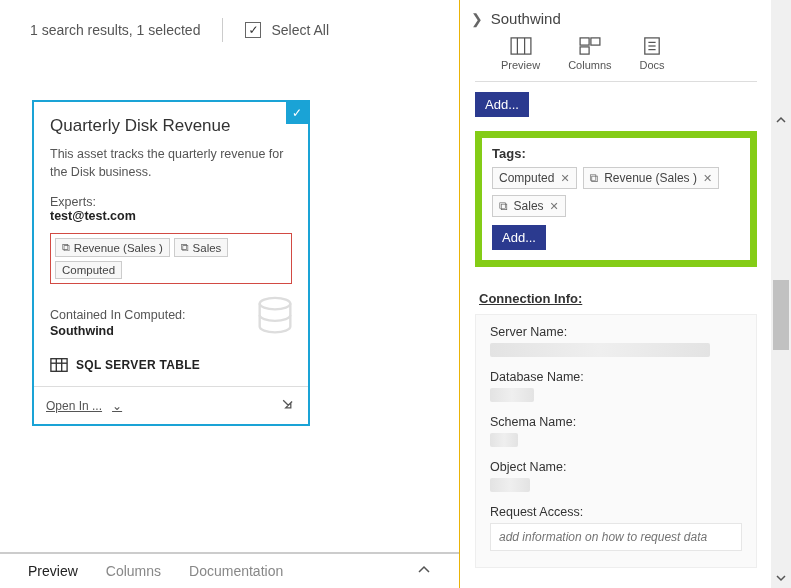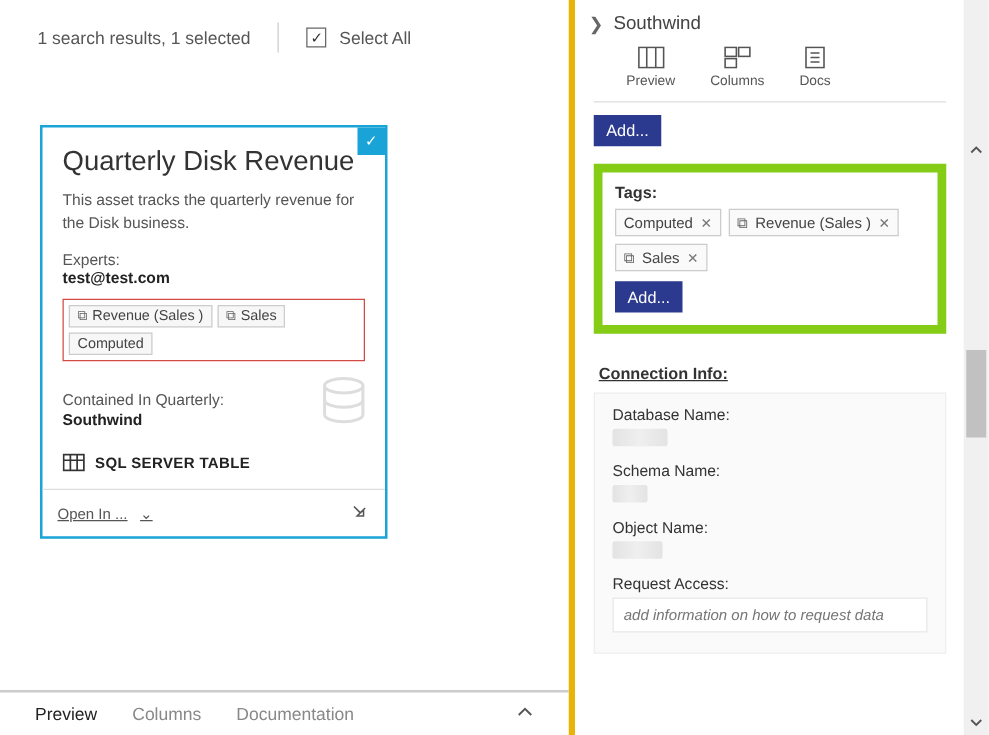--- a/index.html
+++ b/index.html
@@ -12,21 +12,21 @@
     width: 791px;
     height: 588px;
     overflow: hidden;
     position: relative;
   }
   .left-pane {
     position: absolute;
     left: 0; top: 0;
     width: 460px;
     height: 588px;
-    border-right: 5px solid #eab308;
+    border-right: 1px solid #eab308;
   }
   .right-pane {
     position: absolute;
     left: 461px; top: 0;
     width: 310px;
     height: 588px;
   }
   .scroll-rail {
     position: absolute;
     right: 0; top: 0;
@@ -72,21 +72,21 @@
     background:#fff;
   }
   .card .sel {
     position:absolute; top:0; right:0;
     width:22px;height:22px;
     background:#1aa3d6;
     display:flex;align-items:center;justify-content:center;
     color:#fff;font-size:12px;
   }
   .card-body { padding: 14px 16px 4px 16px; }
-  .card-title { font-size:22px; color:#333; margin-bottom:10px;}
+  .card-title { font-size:17px; color:#333; margin-bottom:10px;}
   .card-desc { color:#555; font-size:12.5px; line-height:1.4; margin-bottom:14px;}
   .card-sub { color:#555; font-size:12.5px; }
   .card-sub b { color:#222; font-weight:600;}
   .tag-row {
     margin-top:10px;
     border:1px solid #d24a43;
     padding:4px;
     display:flex;gap:4px;flex-wrap:wrap;
   }
   .tag-chip {
@@ -215,21 +215,21 @@
           </span>
       </div>
     </div>
     <div class="card-lower">
       <svg class="db-icon" viewBox="0 0 48 48">
         <ellipse cx="24" cy="10" rx="16" ry="6" fill="none" stroke="#ddd" stroke-width="2.5"></ellipse>
         <path d="M8 10 V34 a16 6 0 0 0 32 0 V10" fill="none" stroke="#ddd" stroke-width="2.5"></path>
         <path d="M8 22 a16 6 0 0 0 32 0" fill="none" stroke="#ddd" stroke-width="2.5"></path>
       </svg>
       <div class="contained">
-        <span>Contained In Quarterly:</span>
+        <span>Contained In Computed:</span>
         <span class="val">Southwind</span>
       </div>
       <div class="asset-type">
         <svg class="ticon" viewBox="0 0 20 20">
             <rect x="1" y="3" width="18" height="14" fill="none" stroke="#333" stroke-width="1.5"></rect>
             <line x1="1" y1="8" x2="19" y2="8" stroke="#333" stroke-width="1.5"></line>
             <line x1="7" y1="3" x2="7" y2="17" stroke="#333" stroke-width="1.5"></line>
             <line x1="13" y1="3" x2="13" y2="17" stroke="#333" stroke-width="1.5"></line>
           </svg>
         <span>SQL SERVER TABLE</span>
@@ -312,20 +312,24 @@
           <span>Sales</span>
           <span class="x">✕</span>
         </span>
     </div>
     <button class="add-btn" style="margin-left:0">Add...</button>
   </div>
 
   <div class="conn-head">Connection Info:</div>
   <div class="conn-box">
     <div class="conn-row">
+      <div class="k">Server Name:</div>
+      <span class="blur" style="width:220px"></span>
+    </div>
+    <div class="conn-row">
       <div class="k">Database Name:</div>
       <span class="blur" style="width:44px"></span>
     </div>
     <div class="conn-row">
       <div class="k">Schema Name:</div>
       <span class="blur" style="width:28px"></span>
     </div>
     <div class="conn-row">
       <div class="k">Object Name:</div>
       <span class="blur" style="width:40px"></span>

